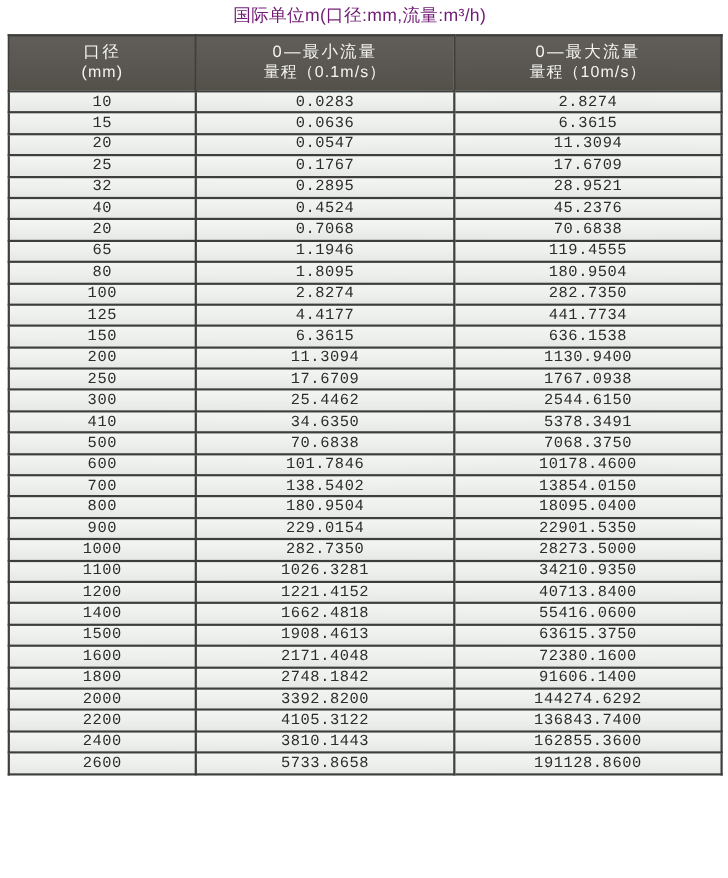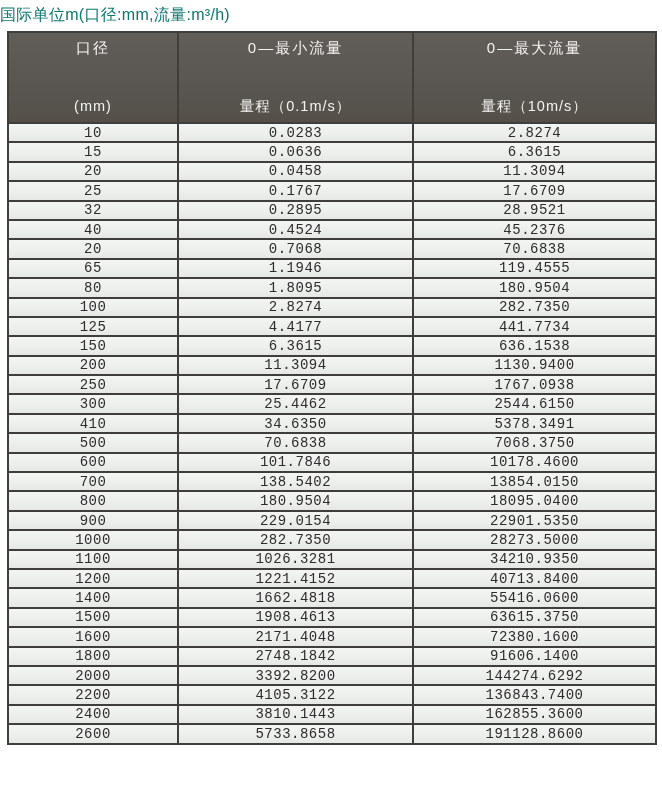--- a/index.html
+++ b/index.html
@@ -9,24 +9,24 @@
     width: 662px;
     font-family: "Liberation Sans", "DejaVu Sans", sans-serif;
   }
   .page {
     width: 662px;
     height: 798px;
     background: #ffffff;
     overflow: hidden;
   }
   .units-note {
-    text-align: left;
+    text-align: center;
     padding: 4px 8px 5px 0;
     font-size: 16px;
-    color: #0f766e;
+    color: #701a75;
     letter-spacing: 0.3px;
     height: 22px;
     line-height: 22px;
   }
   table.flow-table {
     border-collapse: collapse;
     table-layout: fixed;
     width: 648px;
     margin: 0 7px;
     border-radius: 13px;
@@ -46,21 +46,20 @@
     color: #f3f3ef;
     font-weight: normal;
     font-size: 15px;
     line-height: 19px;
     padding: 5px 0 6px 0;
     letter-spacing: 2px;
   }
   .flow-table th .hline2 {
     font-size: 14.5px;
     letter-spacing: 1px;
-    margin-top: 40px;
   }
   .flow-table td {
     height: 17.4px;
     padding: 0;
     font-size: 14px;
     color: #2c2c2c;
     font-family: "Liberation Mono", "DejaVu Sans Mono", monospace;
     letter-spacing: 0.5px;
     background: linear-gradient(180deg, #f3f5f2 0%, #ecefeb 55%, #e5e8e4 100%);
   }
@@ -100,21 +99,21 @@
           <td>0.0283</td>
           <td>2.8274</td>
         </tr>
         <tr>
           <td>15</td>
           <td>0.0636</td>
           <td>6.3615</td>
         </tr>
         <tr>
           <td>20</td>
-          <td>0.0458</td>
+          <td>0.0547</td>
           <td>11.3094</td>
         </tr>
         <tr>
           <td>25</td>
           <td>0.1767</td>
           <td>17.6709</td>
         </tr>
         <tr>
           <td>32</td>
           <td>0.2895</td>

